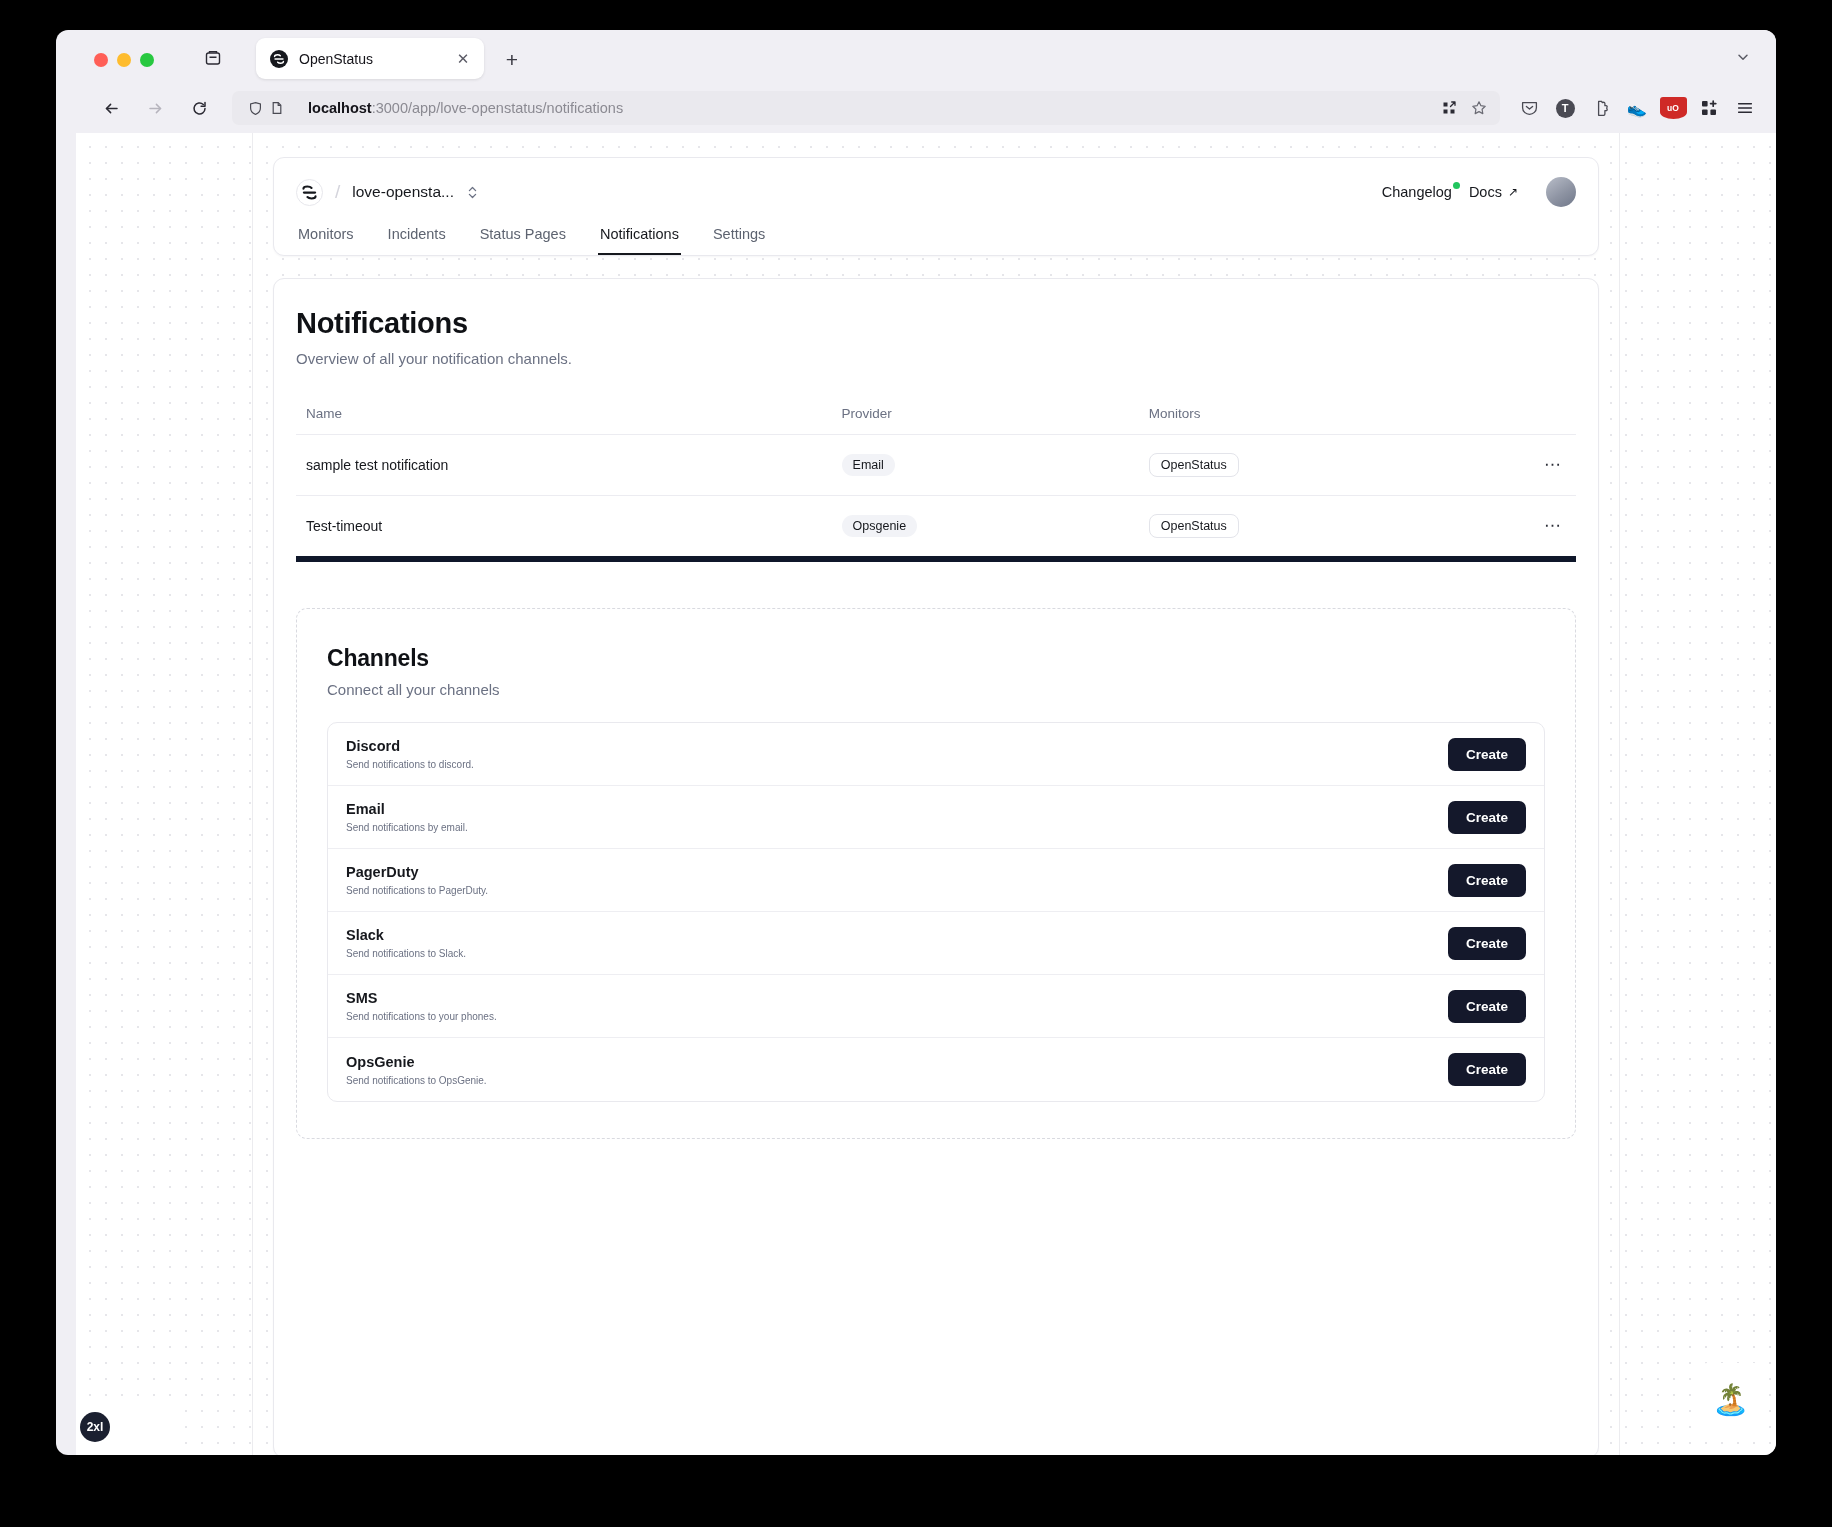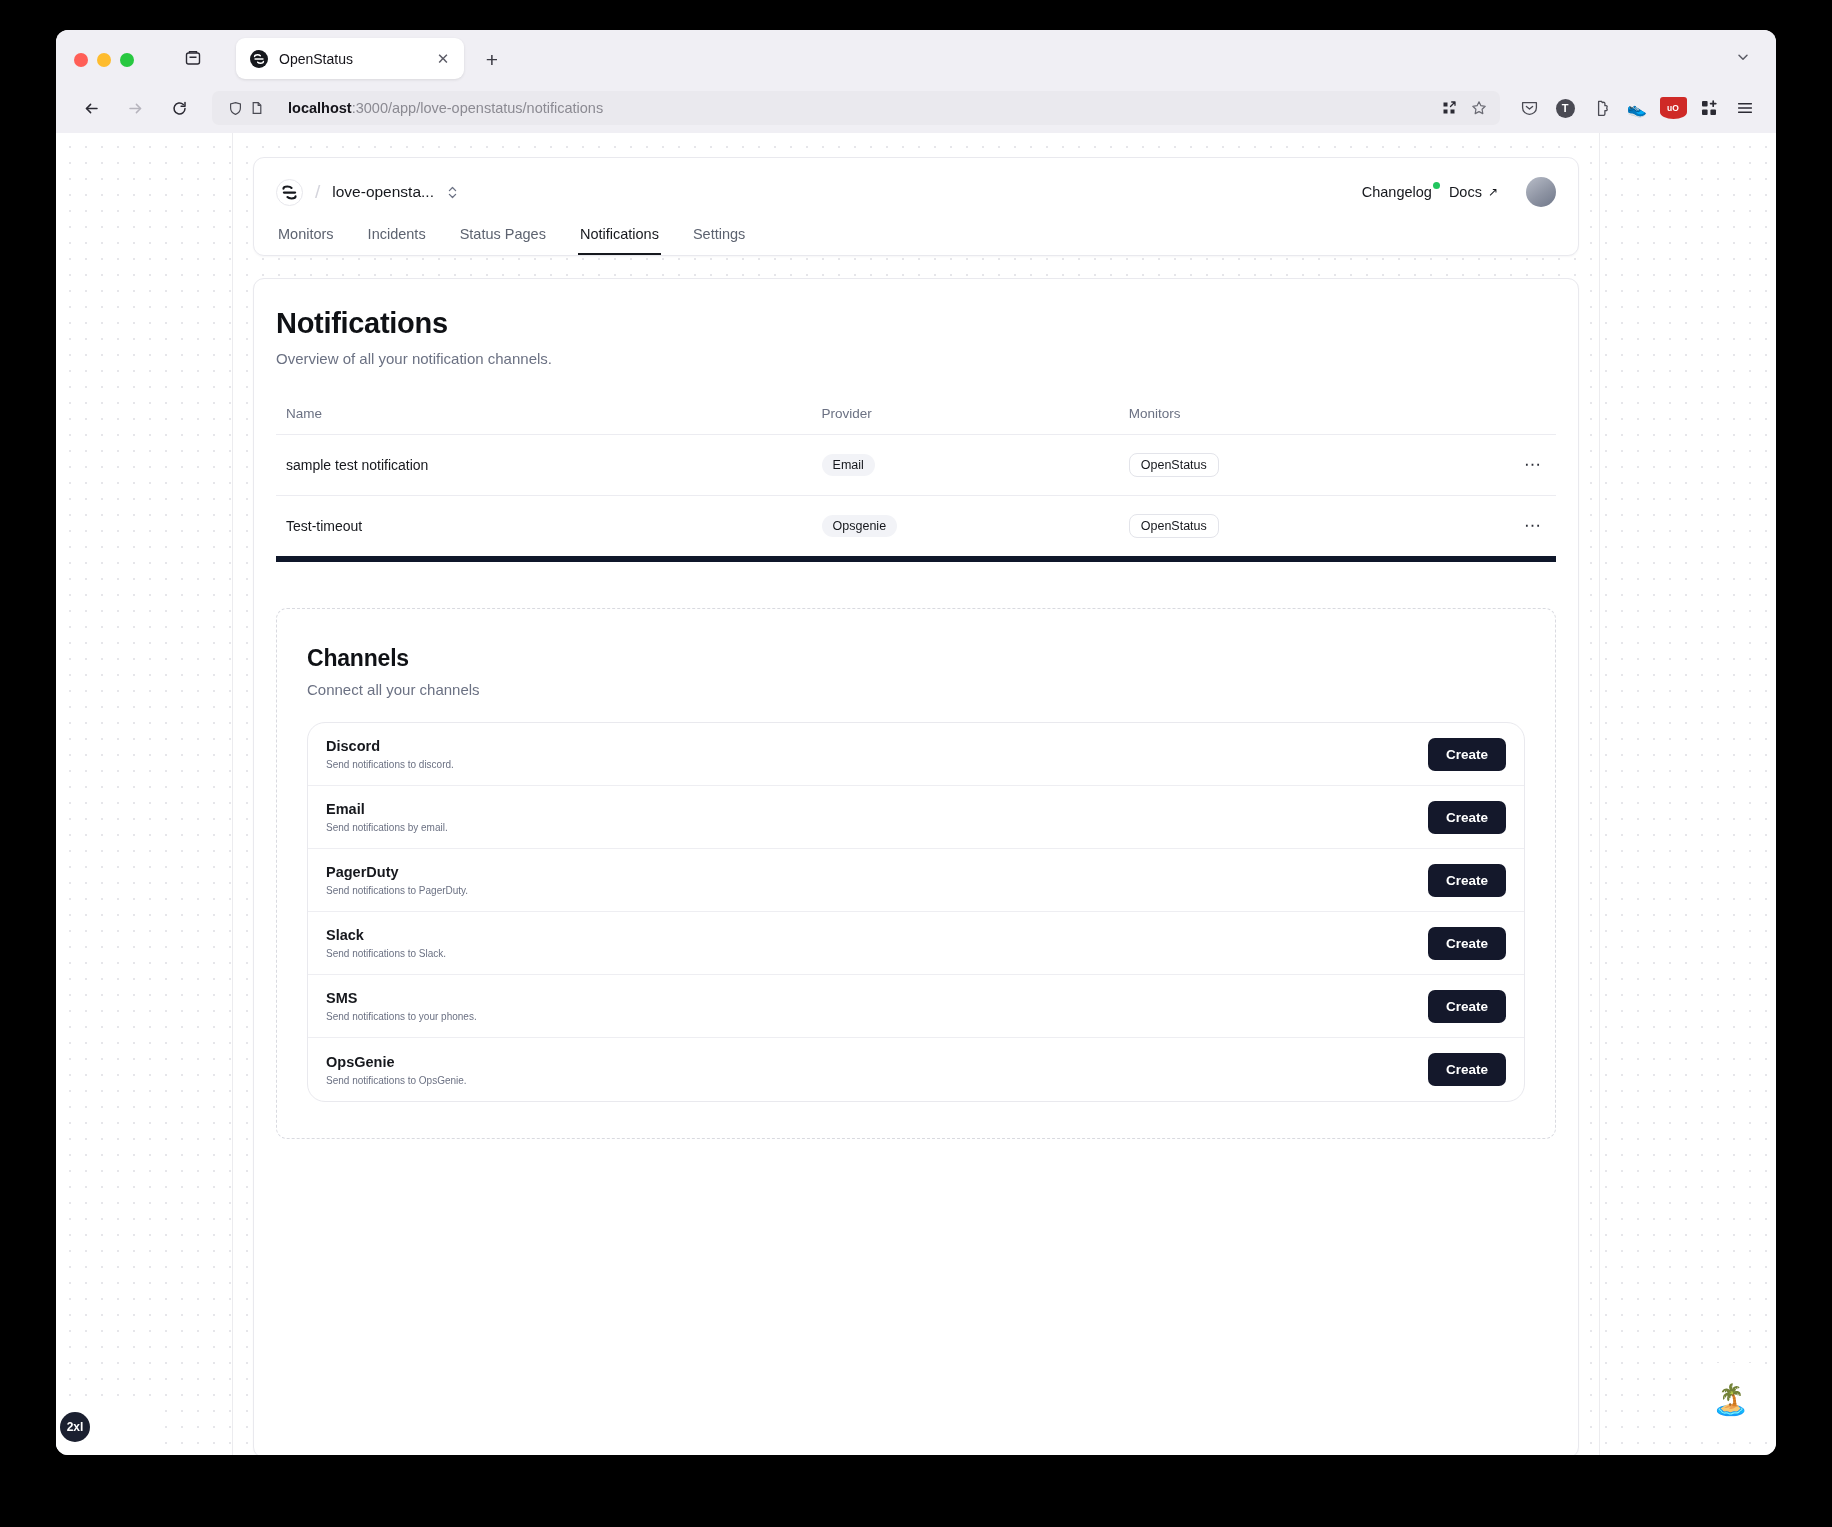--- a/index.html
+++ b/index.html
@@ -14,20 +14,21 @@
   
   .browser-window {
     position: absolute;
     left: 56px; top: 30px;
     width: 1720px; height: 1425px;
     background: #f0eff4;
     border-radius: 12px;
     overflow: hidden;
     display: flex;
     flex-direction: column;
+    padding-left: 20px;
   }
 
   
   .tabstrip {
     height: 53px;
     display: flex;
     align-items: flex-end;
     padding: 0 14px 0 18px;
     background: #f0eff4;
     position: relative;
@@ -332,21 +333,21 @@
     font-size: 23px; font-weight: 700; color: #0f1115;
     letter-spacing: -0.2px;
   }
   .channels-sub {
     margin-top: 9px;
     font-size: 15px; color: #6b7183;
   }
   .channel-list {
     margin-top: 24px;
     border: 1px solid #e9e9ee;
-    border-radius: 18px;
+    border-radius: 10px;
     overflow: hidden;
     background: #ffffff;
   }
   .channel-row {
     display: flex; align-items: center;
     padding: 14px 18px 14px 18px;
     border-bottom: 1px solid #eeeef2;
     min-height: 63px;
   }
   .channel-row:last-child { border-bottom: none; }

